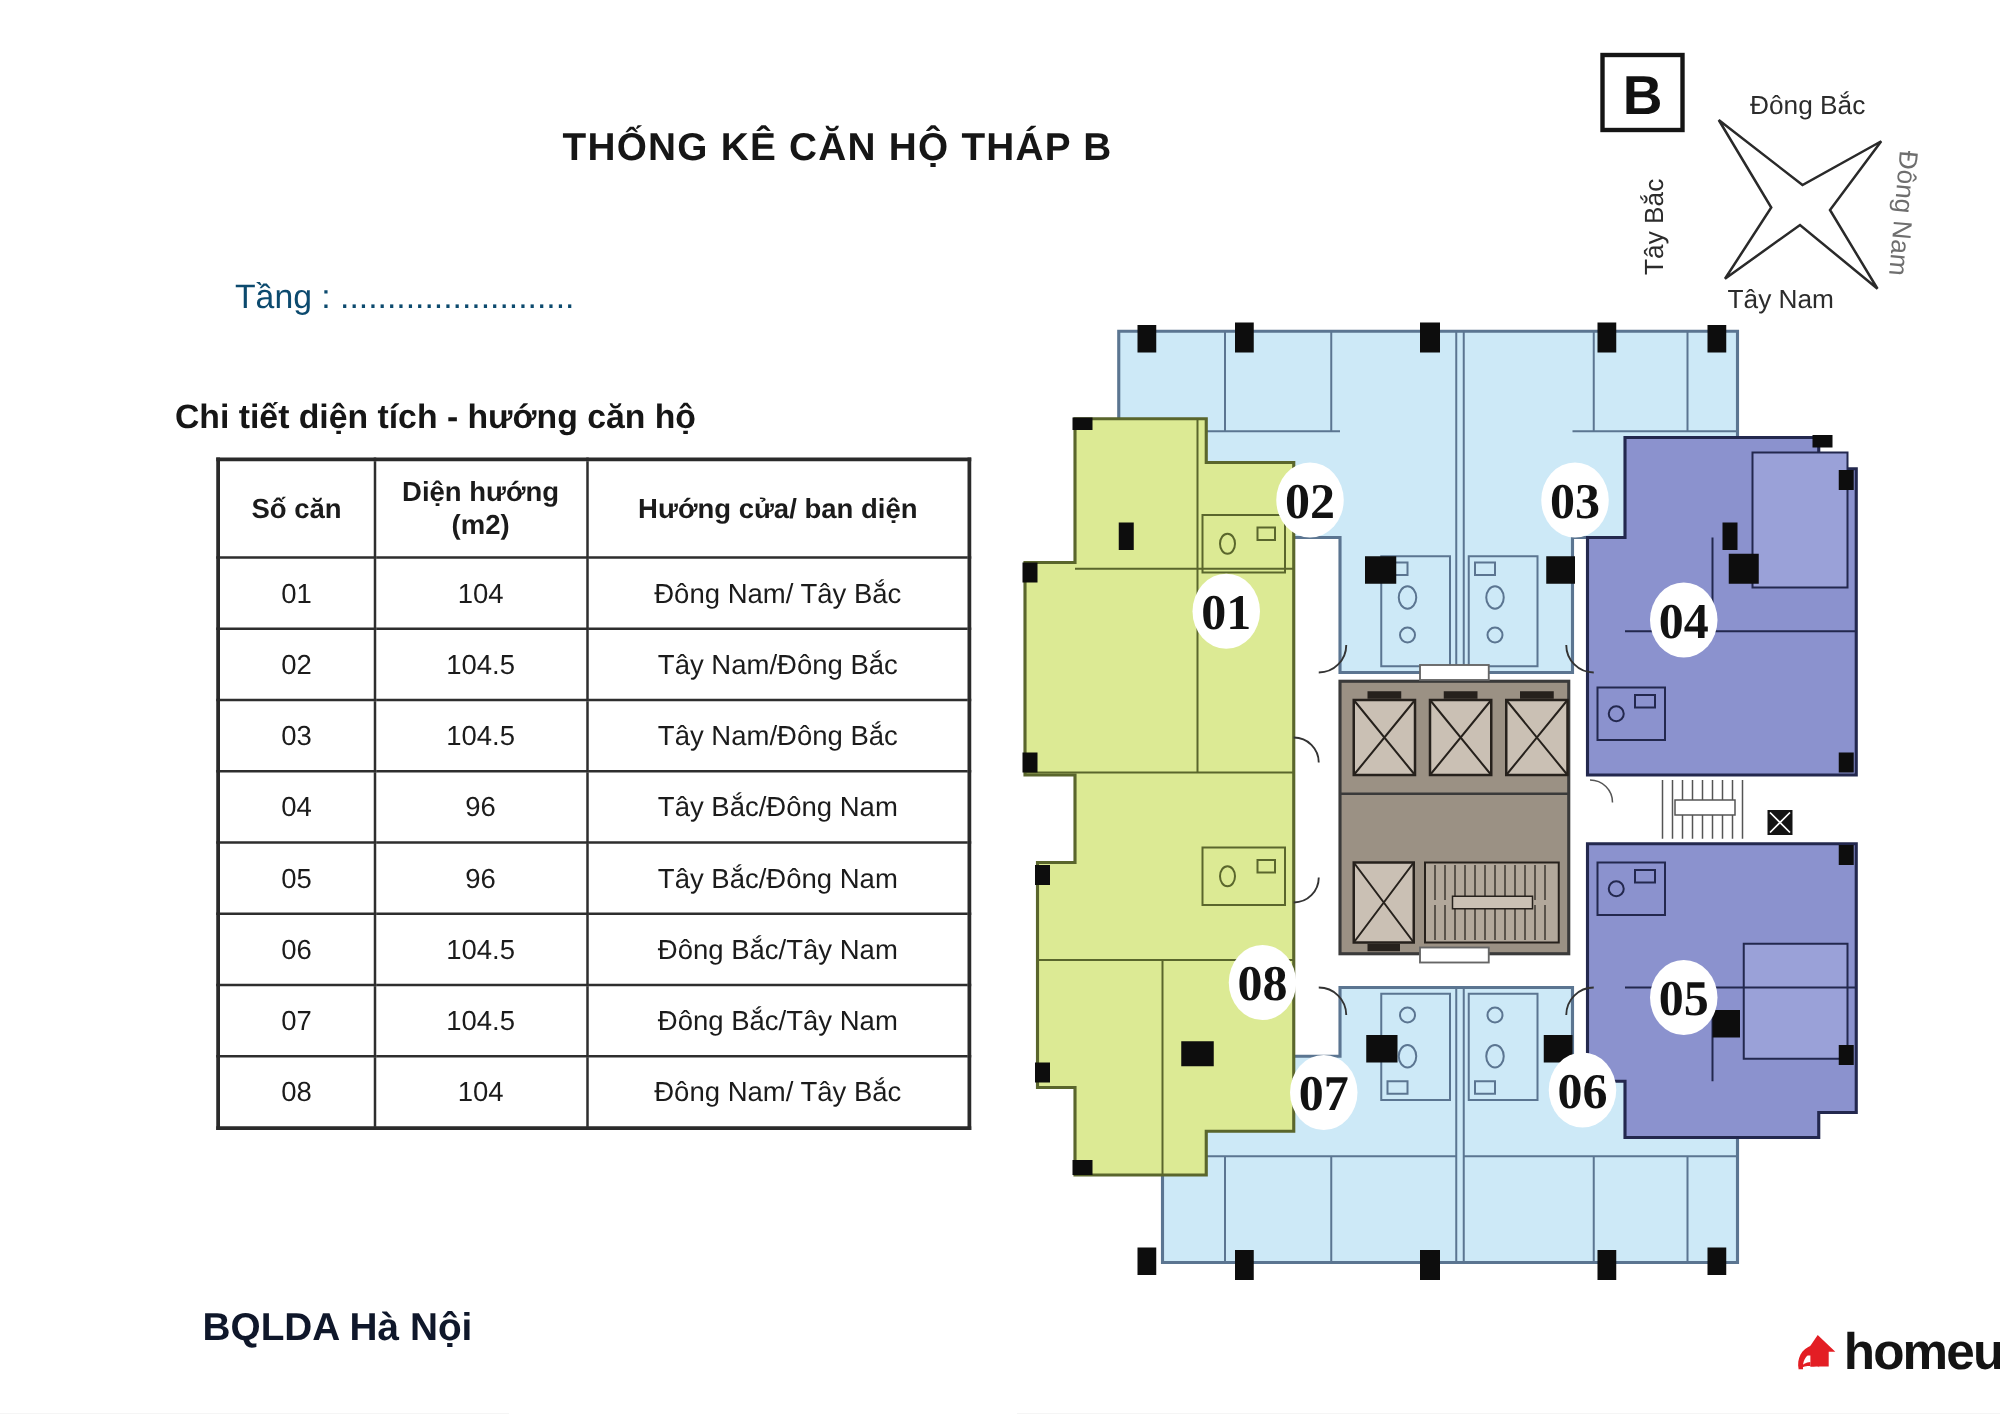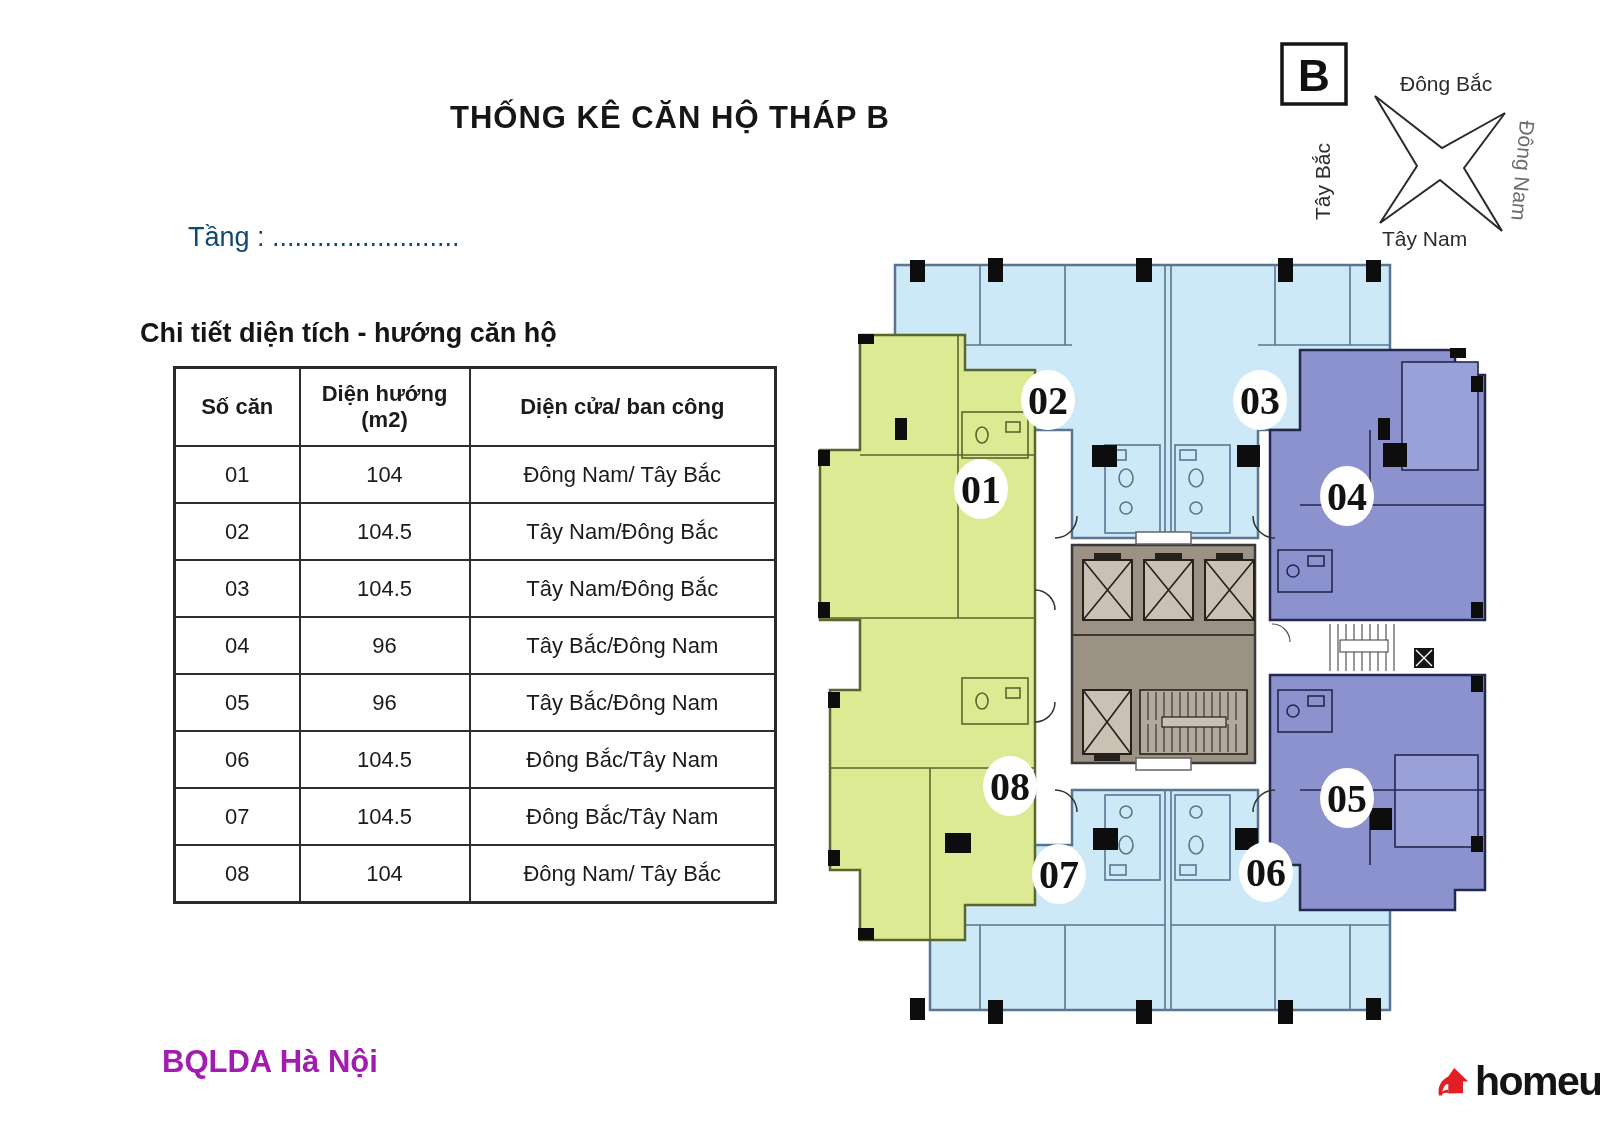--- a/index.html
+++ b/index.html
@@ -21,21 +21,21 @@
   .floor-line{left:188px;top:222px;font-size:27px;color:#0c4a6e;}
   .table-caption{left:140px;top:318px;font-size:27px;font-weight:bold;color:#161616;}
   table.units{
     left:145px;top:366px;position:absolute;border-collapse:collapse;table-layout:fixed;
     width:601px;border:3px solid #2a2a2a;font-size:22px;color:#1b1b1b;margin-left:28px;
   }
   table.units th, table.units td{border:2px solid #2e2e2e;text-align:center;padding:0 4px;}
   table.units thead th{height:76px;font-size:22px;font-weight:bold;vertical-align:middle;}
   table.units tbody td{height:55px;font-weight:500;}
   .col-unit{width:125px;}.col-area{width:170px;}.col-dir{width:306px;}
-  .issuer{left:162px;top:1044px;font-size:31px;font-weight:bold;color:#a21caf;}
+  .issuer{left:162px;top:1044px;font-size:31px;font-weight:bold;color:#0f172a;}
   .brand{left:1436px;top:1058px;display:flex;align-items:center;gap:5px;}
   .brand-text{font-size:41px;font-weight:bold;letter-spacing:-1.5px;color:#141414;}
   svg text{font-family:"Liberation Sans", sans-serif;}
   svg text.plan-num{font-family:"Liberation Serif", serif;}
 </style>
 </head>
 <body>
 
 <div class="page">
 
@@ -51,21 +51,21 @@
         <col class="col-area">
         <col class="col-dir">
       </colgroup>
     <thead>
       <tr>
         <th>Số căn</th>
         <th>
           <div>Diện hướng</div>
           <div>(m2)</div>
         </th>
-        <th>Diện cửa/ ban công</th>
+        <th>Hướng cửa/ ban diện</th>
       </tr>
     </thead>
     <tbody>
       <tr>
           <td>01</td>
           <td>104</td>
           <td>Đông Nam/ Tây Bắc</td>
         </tr>
       <tr>
           <td>02</td>

